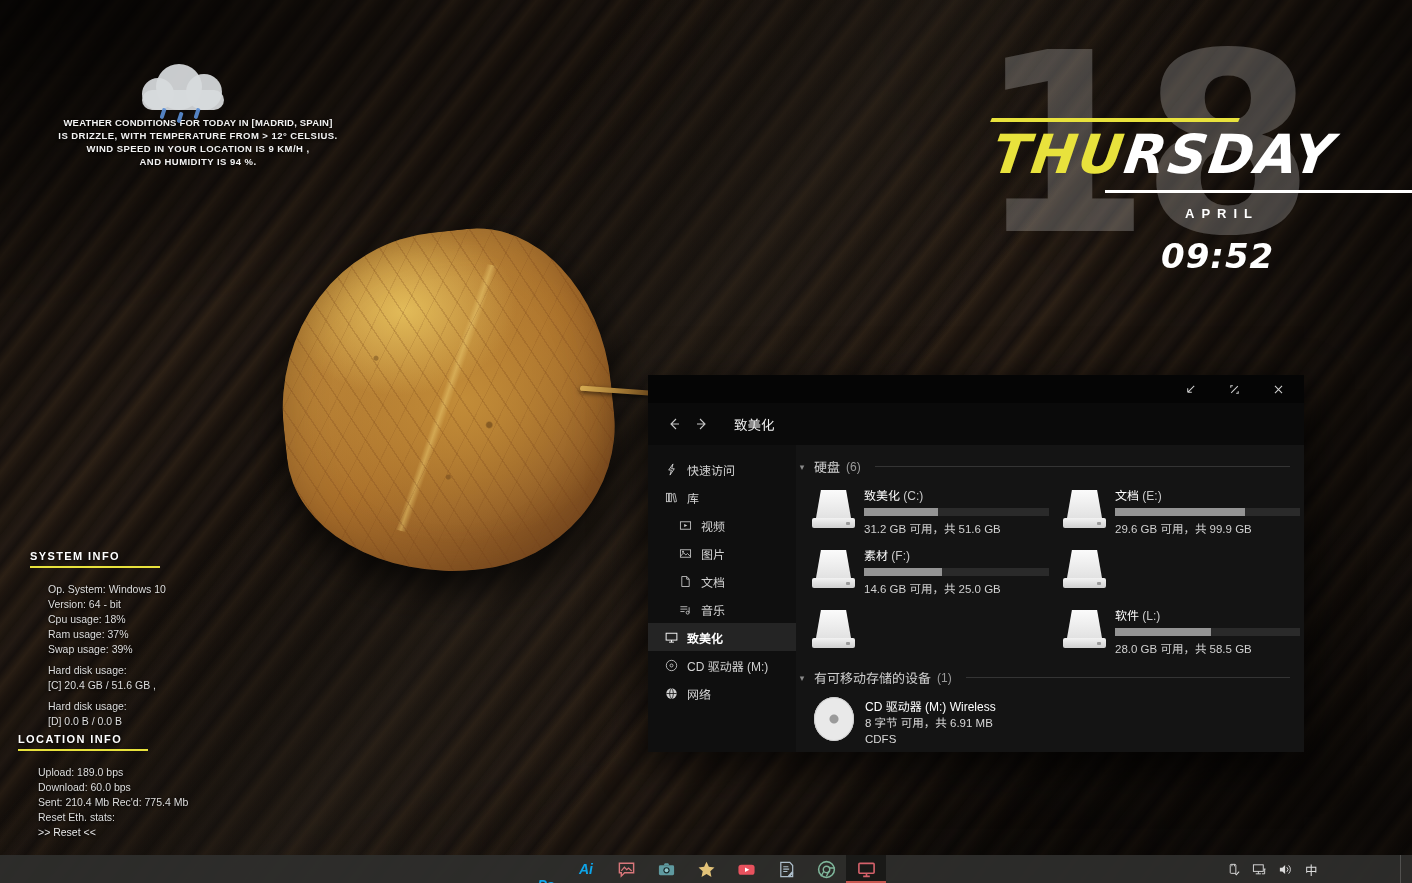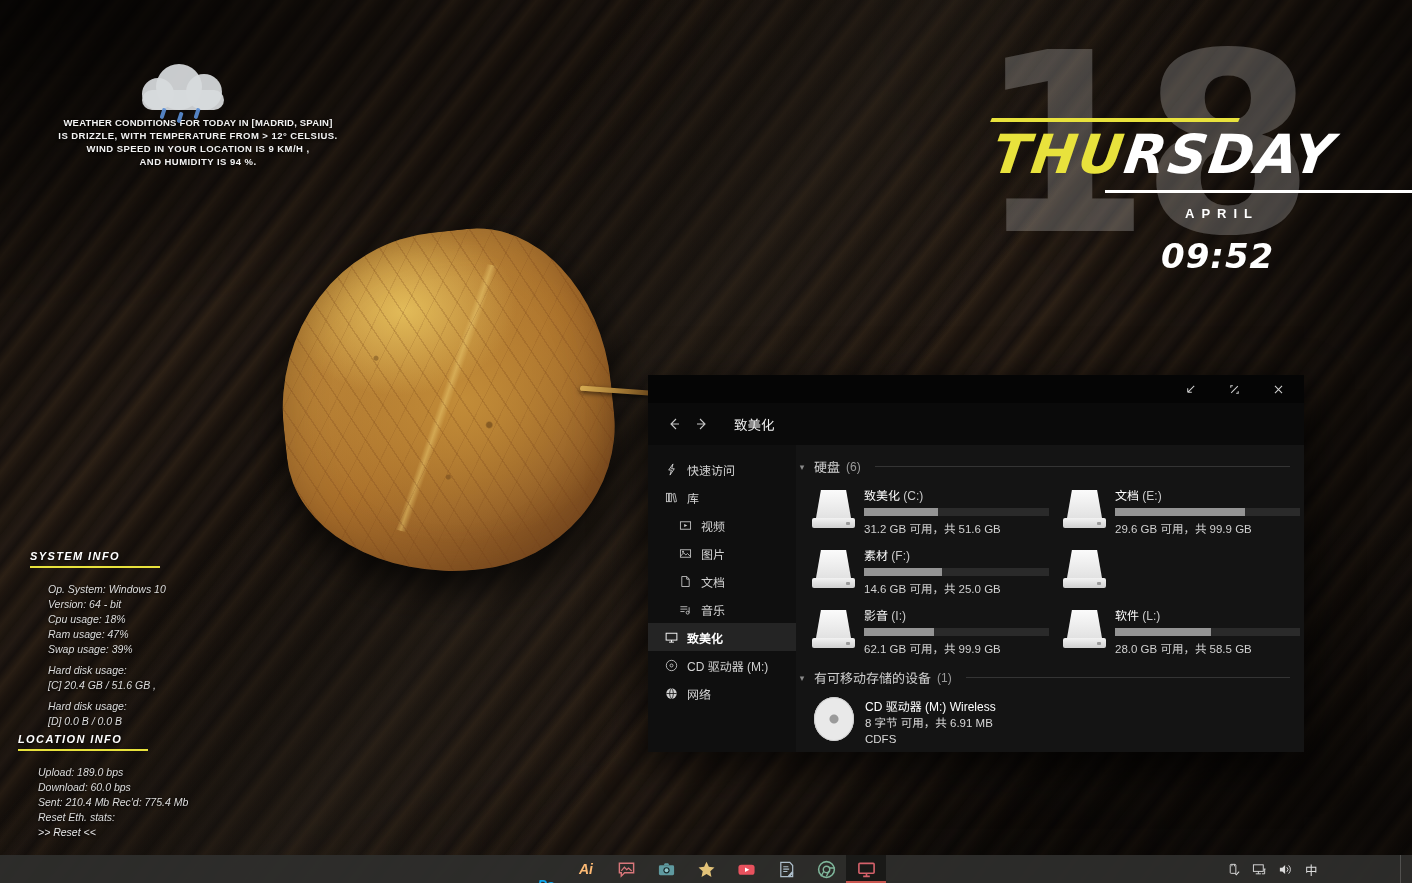--- a/index.html
+++ b/index.html
@@ -115,21 +115,21 @@
     position:absolute; left:192px; top:78px; color:#fff; font-size:13px;
     font-weight:bold; letter-spacing:7px;
   }
   .clock {
     position:absolute; left:168px; top:108px; color:#fff;
     font-family:"DejaVu Sans", sans-serif;
     font-weight:bold; font-style:italic; font-size:34px; letter-spacing:1px;
   }
 
   
-  .info-panel { position:absolute; color:#d8d8d8;font-style:italic; }
+  .info-panel { position:absolute; color:#d8d8d8; }
   .info-title {
     font-size:11px; font-weight:bold; letter-spacing:1.4px; color:#ffffff;
     text-shadow:0 1px 3px rgba(0,0,0,.95);
   }
   .info-underline { width:130px; height:2px; background:#e8e23c; margin-top:4px; }
   .info-body { margin-top:14px; margin-left:18px; font-size:10.5px; line-height:15px;
                color:#dcdcdc; text-shadow:0 1px 3px rgba(0,0,0,.95); }
   .info-body .gap { height:6px; }
   #sysinfo { left:30px; top:550px; width:260px; }
   #ethinfo { left:18px; top:733px; width:260px; }
@@ -218,21 +218,21 @@
   }
   .tb-item.active{ background:rgba(0,0,0,.42); box-shadow: inset 0 -2px 0 #c9564f; }
   .tb-right {
     position:absolute; right:6px; display:flex; align-items:center; gap:2px;
     color:#e6e6e6; font-size:11.5px;
   }
   .tray-ico { width:24px; height:28px; display:flex; align-items:center; justify-content:center; color:#dcdcdc; }
   .tray-date { padding:0 8px 0 6px; white-space:nowrap;margin-top:42px; }
   .show-desktop { width:6px; height:28px; border-left:1px solid rgba(255,255,255,.18); }
   .ps { color:#0ea5e9; font-weight:bold; font-size:14px; font-style:italic;margin-top:31px; }
-  .ai { color:#fdba74; font-weight:bold; font-size:14px; font-style:italic; }
+  .ai { color:#0ea5e9; font-weight:bold; font-size:14px; font-style:italic; }
 </style>
 </head>
 <body>
 
 <div id="desktop">
 
   <div class="wp-base"></div>
   <div class="wp-dark-a"></div>
   <div class="wp-sheen"></div>
   <div class="leaf-wrap">
@@ -273,21 +273,21 @@
     </div>
   </div>
 
   <div class="info-panel" id="sysinfo">
     <div class="info-title">SYSTEM INFO</div>
     <div class="info-underline"></div>
     <div class="info-body">
       <div>Op. System: Windows 10</div>
       <div>Version: 64 - bit</div>
       <div>Cpu usage: 18%</div>
-      <div>Ram usage: 47%</div>
+      <div>Ram usage: 37%</div>
       <div>Swap usage: 39%</div>
       <div class="gap"></div>
       <div>Hard disk usage:</div>
       <div>[C] 20.4 GB / 51.6 GB ,</div>
       <div class="gap"></div>
       <div>Hard disk usage:</div>
       <div>[D] 0.0 B / 0.0 B</div>
     </div>
   </div>
 
@@ -497,27 +497,20 @@
                 <div class="led"></div>
               </div>
           </div>
 
           <div class="drive">
             <div class="hdd">
                 <div class="top"></div>
                 <div class="base"></div>
                 <div class="led"></div>
               </div>
-            <div class="drive-meta">
-              <div class="drive-name"><span>影音</span> <span class="letter">(I:)</span></div>
-              <div class="bar">
-                  <div class="fill" style="width: 38%;"></div>
-                </div>
-              <div class="drive-sub">62.1 GB 可用，共 99.9 GB</div>
-            </div>
           </div>
 
           <div class="drive">
             <div class="hdd">
                 <div class="top"></div>
                 <div class="base"></div>
                 <div class="led"></div>
               </div>
             <div class="drive-meta">
               <div class="drive-name"><span>软件</span> <span class="letter">(L:)</span></div>

